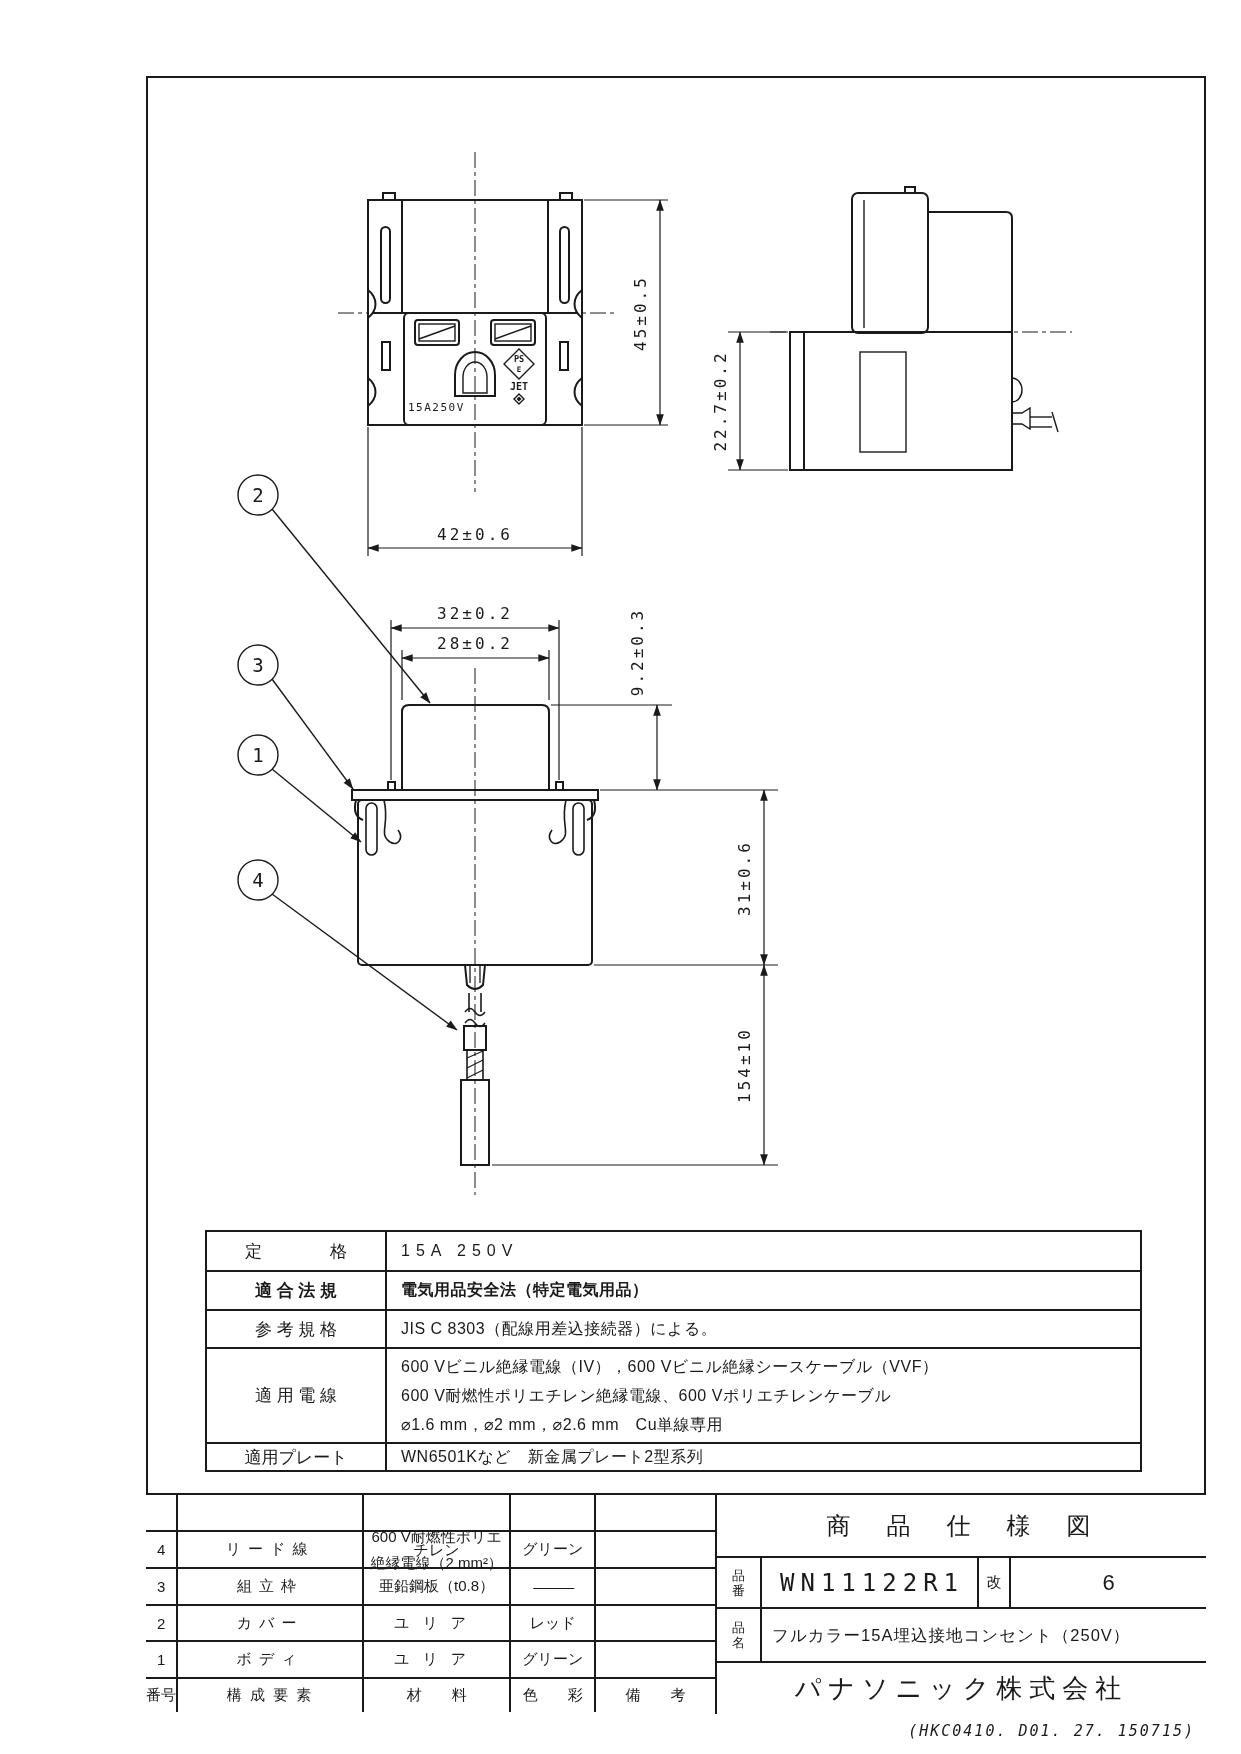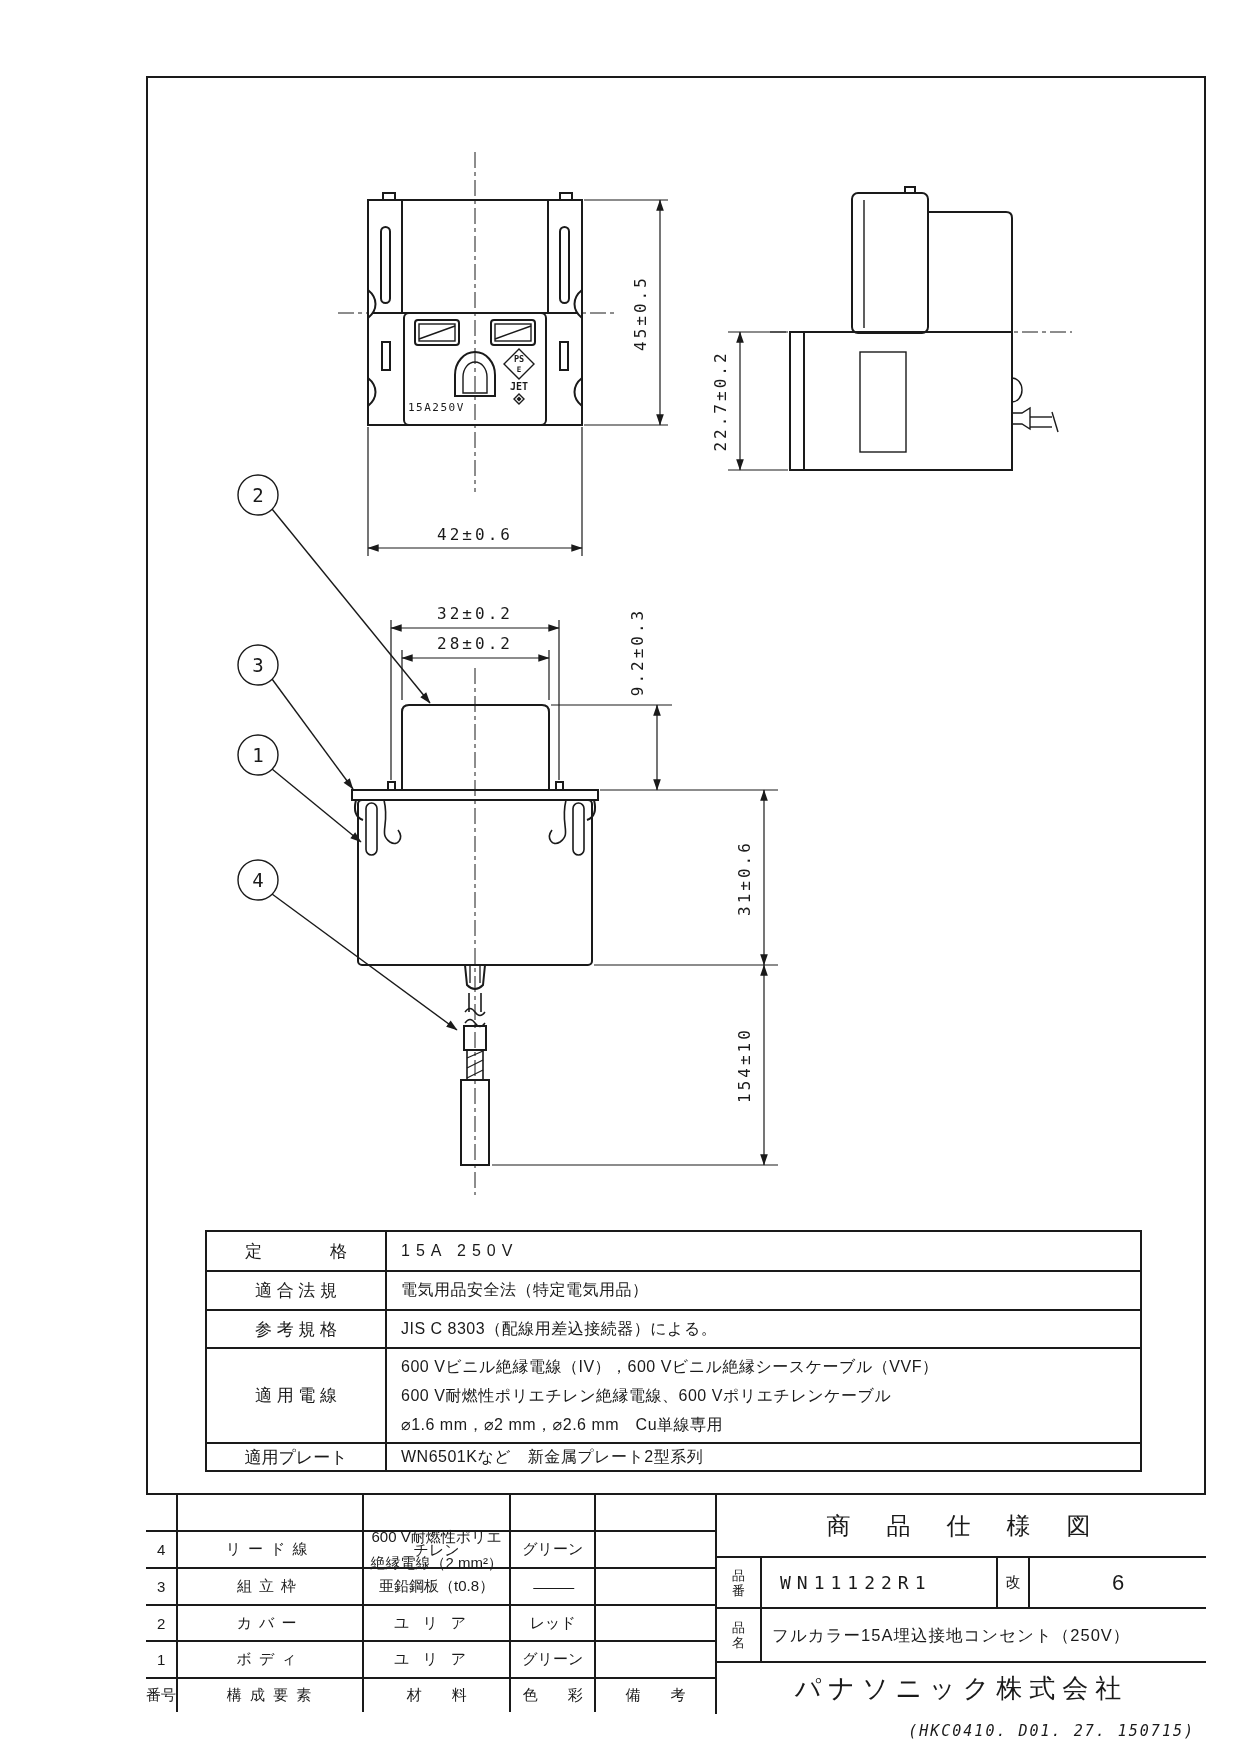--- a/index.html
+++ b/index.html
@@ -38,22 +38,22 @@
   
   .tb{position:absolute;left:569px;top:0;width:491px;height:219px;
       border-left:2px solid #1a1a1a;box-sizing:border-box;}
   .tb-title{height:63px;border-bottom:2px solid #1a1a1a;justify-content:center;
             font-size:24px;letter-spacing:6px;}
   .tb-pn{height:49px;border-bottom:2px solid #1a1a1a;display:flex;}
   .tb-name{height:52px;border-bottom:2px solid #1a1a1a;display:flex;}
   .tb-co{height:51px;justify-content:center;font-size:26px;letter-spacing:7px;}
   .lblcell{width:45px;border-right:2px solid #1a1a1a;justify-content:center;
            font-size:13px;line-height:15px;white-space:pre-line;text-align:center;}
-  .pncell{width:236px;border-right:2px solid #1a1a1a;padding-left:18px;
-          font-size:18px;letter-spacing:6px;font-family:"DejaVu Sans Mono",monospace;}
+  .pncell{width:217px;border-right:2px solid #1a1a1a;padding-left:18px;
+          font-size:24px;letter-spacing:6px;font-family:"DejaVu Sans Mono",monospace;}
   .kaicell{width:32px;border-right:2px solid #1a1a1a;justify-content:center;font-size:15px;}
   .revcell{flex:1;justify-content:center;font-size:22px;}
   .namecell{flex:1;flex-direction:column;justify-content:center;align-items:flex-start;
             padding-left:10px;font-size:16.5px;line-height:24px;letter-spacing:1px;}
   
   .footer-l{position:absolute;left:152px;top:1722px;font-size:11px;
             font-family:"DejaVu Sans Mono",monospace;margin-top:40px;}
   .footer-l span{margin-right:34px;letter-spacing:2px;}
   .footer-r{position:absolute;right:46px;top:1722px;font-size:15px;letter-spacing:2px;
             font-family:"DejaVu Sans Mono",monospace;font-style:italic;}
@@ -228,21 +228,21 @@
         <text x="258" y="887">4</text>
       </g>
     </g>
   </svg>
 
   <div class="spec">
     <div class="spec-row" style="height:38px;">
       <div class="c spec-label">定　　　　格</div>
       <div class="c spec-value v-wide">15A 250V</div>
     </div>
-    <div class="spec-row" style="height:37px;">
+    <div class="spec-row" style="height:37px;font-weight:bold;">
       <div class="c spec-label">適 合 法 規</div>
       <div class="c spec-value">電気用品安全法（特定電気用品）</div>
     </div>
     <div class="spec-row" style="height:36px;">
       <div class="c spec-label">参 考 規 格</div>
       <div class="c spec-value">JIS C 8303（配線用差込接続器）による。</div>
     </div>
     <div class="spec-row" style="height:93px;">
       <div class="c spec-label">適 用 電 線</div>
       <div class="c spec-value multi">

